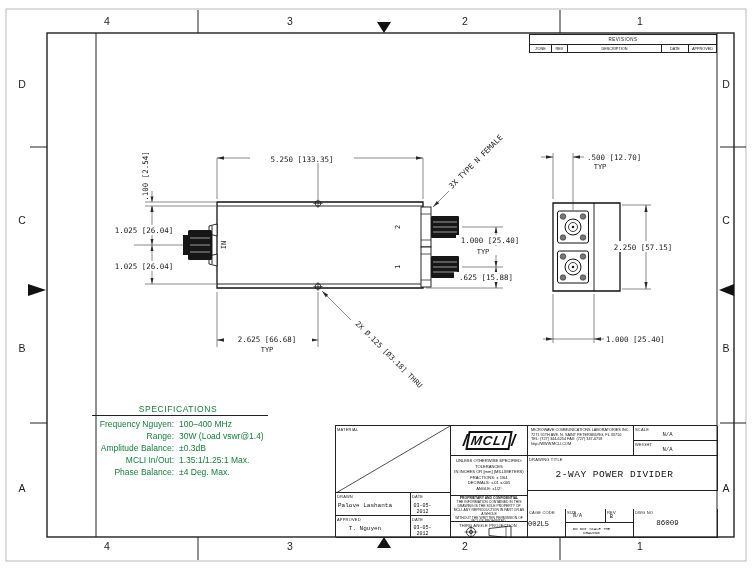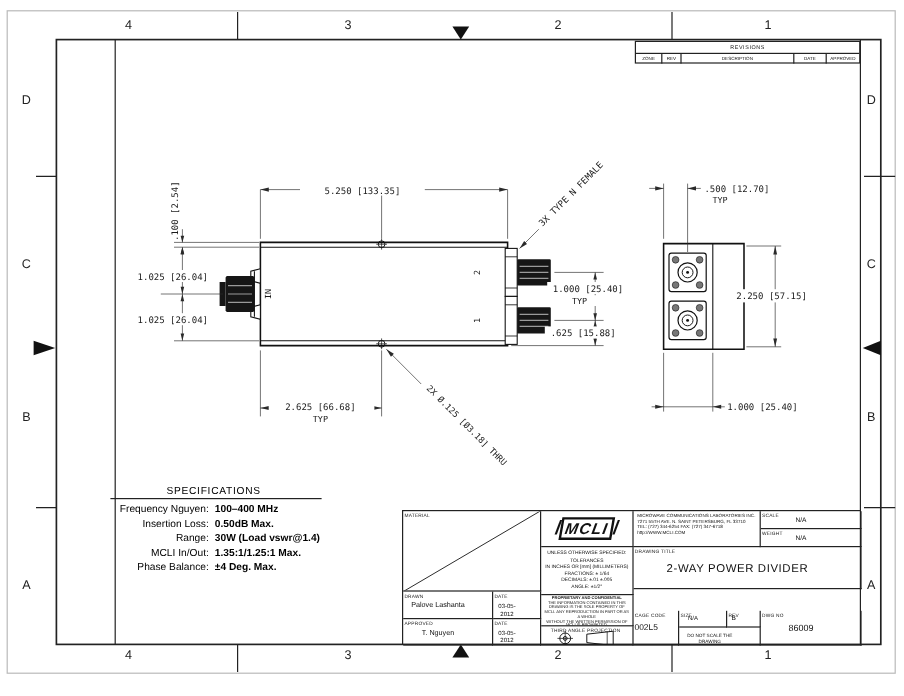--- a/index.html
+++ b/index.html
@@ -8,31 +8,31 @@
   svg text{font-family:"DejaVu Sans Mono",monospace;fill:#1a1a1a;}
   .zone{position:absolute;font-size:10.5px;color:#222;width:14px;text-align:center;}
   .abs{position:absolute;}
   
   .revtbl{position:absolute;left:529px;top:34px;width:188px;height:19px;border:1px solid #222;box-sizing:border-box;font-size:3.8px;color:#111;}
   .revtbl .hd{height:9px;border-bottom:1px solid #222;display:flex;align-items:center;justify-content:center;font-size:4.5px;letter-spacing:.5px;}
   .revtbl .cols{display:flex;height:8px;}
   .revtbl .cols>div{border-right:1px solid #222;display:flex;align-items:center;justify-content:center;box-sizing:border-box;}
   .revtbl .cols>div:last-child{border-right:none;}
   
-  .specs{position:absolute;left:78px;top:404px;width:230px;color:#000000;}
+  .specs{position:absolute;left:78px;top:404px;width:230px;color:#15803d;}
   .specs .t{width:200px;text-align:center;font-size:8.5px;letter-spacing:.6px;}
   .specs .rule{height:0;border-top:1px solid #222;width:176px;margin:1px 0 2px 14px;}
   .srow{display:flex;font-size:8.5px;line-height:12.1px;white-space:nowrap;}
   .srow .l{width:96px;text-align:right;}
-  .srow .v{padding-left:5px;font-weight:bold;}
+  .srow .v{padding-left:5px;}
   
   .tb{position:absolute;left:335px;top:425px;width:382px;height:112px;border-left:1px solid #222;border-top:1px solid #222;box-sizing:border-box;color:#111;}
   .cell{position:absolute;box-sizing:border-box;border-right:1px solid #222;border-bottom:1px solid #222;overflow:hidden;}
   .lbl{position:absolute;left:1px;top:1px;font-size:4px;color:#222;letter-spacing:.2px;white-space:nowrap;}
-  .cv{position:absolute;left:0;right:16px;text-align:center;}
+  .cv{position:absolute;left:0;right:16px;text-align:center;font-family:Liberation Mono, monospace;}
   .logo{display:flex;align-items:center;justify-content:center;height:100%;}
   .logo .sl{font-size:16px;font-weight:bold;font-style:italic;}
   .logo .bx{border:2px solid #111;font-size:13px;font-weight:bold;font-style:italic;letter-spacing:1px;padding:0 2px;transform:skewX(-10deg);}
   .tiny{font-size:3.8px;line-height:4.6px;}
   .tol{font-size:4.1px;line-height:5.6px;text-align:center;padding-top:2px;}
   .prop{font-size:3.4px;line-height:3.9px;padding:1px 2px;text-align:center;}
 </style>
 </head>
 <body>
 
@@ -209,26 +209,26 @@
   </div>
 
   <div class="specs">
     <div class="t">SPECIFICATIONS</div>
     <div class="rule"></div>
     <div class="srow">
         <div class="l">Frequency Nguyen:</div>
         <div class="v">100–400 MHz</div>
       </div>
     <div class="srow">
-        <div class="l">Insertion Loss:</div>
-        <div class="v">0.50dB Max.</div>
-      </div>
-    <div class="srow">
         <div class="l">Range:</div>
         <div class="v">30W (Load vswr@1.4)</div>
+      </div>
+    <div class="srow">
+        <div class="l">Amplitude Balance:</div>
+        <div class="v">±0.3dB</div>
       </div>
     <div class="srow">
         <div class="l">MCLI In/Out:</div>
         <div class="v">1.35:1/1.25:1 Max.</div>
       </div>
     <div class="srow">
         <div class="l">Phase Balance:</div>
         <div class="v">±4 Deg. Max.</div>
       </div>
   </div>

